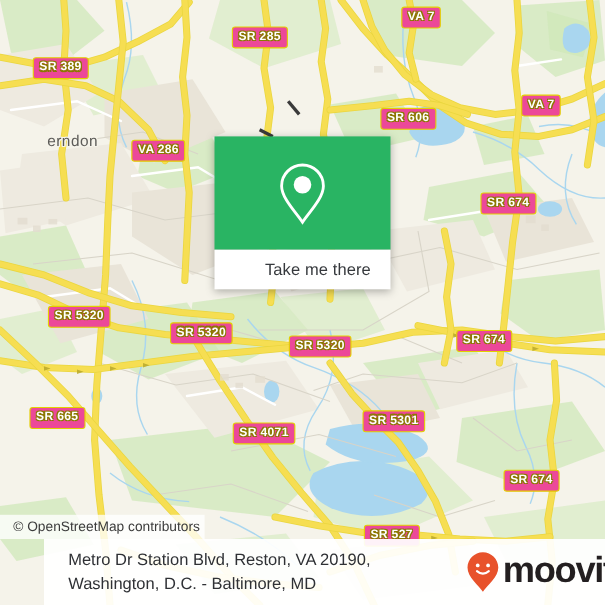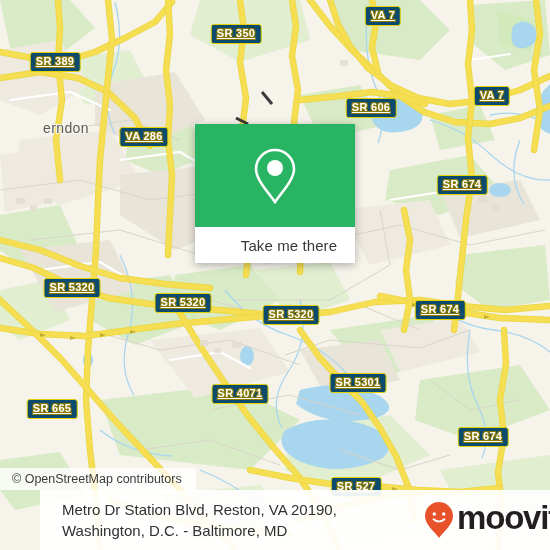--- a/index.html
+++ b/index.html
@@ -25,36 +25,35 @@
     height: 550px;
     background: #f5f3ea;
     overflow: hidden;
   }
   #map svg { display: block; }
 
   
   .shield {
     position: absolute;
     transform: translate(-50%, -50%);
-    background: #0c4a6e;
+    background: #ec4899;
     border: 1.5px solid #e3d000;
     border-radius: 3px;
     color: #ffffff;
     font-family: "Liberation Sans", sans-serif;
     font-weight: bold;
     font-size: 11px;
     line-height: 1;
     padding: 3px 5px 4px 5px;
     white-space: nowrap;
     text-shadow:
       -1px -1px 0 #8a7a00, 1px -1px 0 #8a7a00,
       -1px 1px 0 #8a7a00, 1px 1px 0 #8a7a00;
     letter-spacing: 0.3px;
     z-index: 5;
-    text-decoration: underline;
   }
 
   
   .place-label {
     position: absolute;
     transform: translate(-50%, -50%);
     color: #5c5b58;
     font-family: "Liberation Sans", sans-serif;
     font-size: 14px;
     letter-spacing: 0.4px;
@@ -107,21 +106,21 @@
   }
 
   
   #osm-attrib {
     position: absolute;
     left: 0;
     top: 468px;
     height: 22px;
     display: flex;
     align-items: center;
-    padding: 0 14px 0 12px;
+    padding: 0 4px 0 12px;
     background: rgba(255,255,255,0.78);
     color: #3c3c3c;
     font-size: 12.5px;
     z-index: 15;
   }
 
   
   #footer {
     position: absolute;
     left: 0;
@@ -358,31 +357,31 @@
         <rect x="340" y="60" width="8" height="6"></rect>
         <rect x="478" y="196" width="9" height="7"></rect>
         <rect x="492" y="204" width="7" height="6"></rect>
       </g>
 
       <path d="M262 92 L272 104" stroke="#3a3a3a" stroke-width="3" fill="none"></path>
       <path d="M236 118 L248 124" stroke="#3a3a3a" stroke-width="3" fill="none"></path>
     </svg>
 
     <div class="shield" style="left:55px;top:62px">SR 389</div>
-    <div class="shield" style="left:236px;top:34px">SR 350</div>
+    <div class="shield" style="left:236px;top:34px">SR 285</div>
     <div class="shield" style="left:383px;top:16px">VA 7</div>
     <div class="shield" style="left:371px;top:108px">SR 606</div>
     <div class="shield" style="left:492px;top:96px">VA 7</div>
     <div class="shield" style="left:144px;top:137px">VA 286</div>
     <div class="shield" style="left:462px;top:185px">SR 674</div>
     <div class="shield" style="left:72px;top:288px">SR 5320</div>
     <div class="shield" style="left:183px;top:303px">SR 5320</div>
     <div class="shield" style="left:291px;top:315px">SR 5320</div>
     <div class="shield" style="left:440px;top:310px">SR 674</div>
-    <div class="shield" style="left:52px;top:409px">SR 665</div>
+    <div class="shield" style="left:52px;top:380px">SR 665</div>
     <div class="shield" style="left:240px;top:394px">SR 4071</div>
     <div class="shield" style="left:358px;top:383px">SR 5301</div>
     <div class="shield" style="left:483px;top:437px">SR 674</div>
     <div class="shield" style="left:356px;top:487px">SR 527</div>
 
     <div class="place-label" style="left:22px;top:128px">erndon</div>
     <div class="place-label" style="left:175px;top:209px">Reston</div>
 
     <div id="popup">
       <div id="popup-top">

